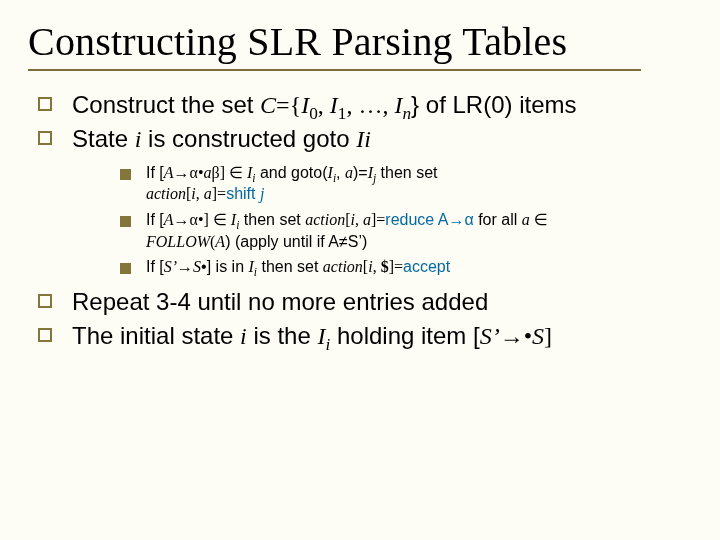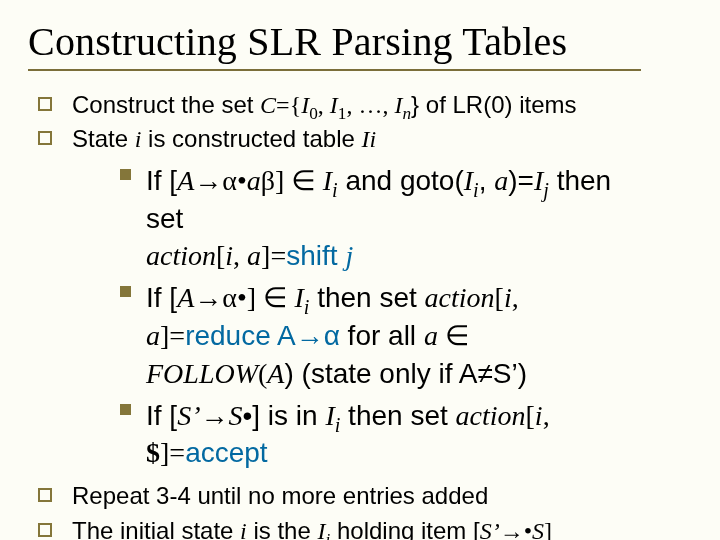--- a/index.html
+++ b/index.html
@@ -54,21 +54,21 @@
     box-sizing: border-box;
   }
   ul.sub {
     list-style: none;
     margin: 6px 0 8px 0;
     padding: 0 0 0 44px;
   }
   ul.sub > li {
     position: relative;
     padding-left: 30px;
-    font-size: 28px;
+    font-size: 16px;
     line-height: 1.35;
     margin-bottom: 4px;
   }
   ul.sub > li::before {
     content: "";
     position: absolute;
     left: 4px;
     top: 7px;
     width: 11px;
     height: 11px;
@@ -88,30 +88,30 @@
   <hr class="rule">
 
   <ul class="top">
 
 
     <li>
       <span>Construct the set </span><span class="tnr it">C</span><span class="tnr">={</span><span class="tnr it">I</span><span class="tnr sub-idx">0</span><span class="tnr">, </span><span class="tnr it">I</span><span class="tnr sub-idx">1</span><span class="tnr">, …, </span><span class="tnr it">I</span><span class="tnr it sub-idx">n</span><span>} of LR(0) items</span>
     </li>
 
     <li>
-      <span>State </span><span class="tnr it">i</span><span> is constructed table </span><span class="tnr it">Ii</span>
+      <span>State </span><span class="tnr it">i</span><span> is constructed goto </span><span class="tnr it">Ii</span>
 
       <ul class="sub">
         <li>
           <span>If [</span><span class="tnr it">A</span><span class="tnr">→α•</span><span class="tnr it">a</span><span class="tnr">β]  ∈ </span><span class="tnr it">I</span><span class="tnr it sub-idx">i</span><span> and goto(</span><span class="tnr it">I</span><span class="tnr it sub-idx">i</span><span>, </span><span class="tnr it">a</span><span>)=</span><span class="tnr it">I</span><span class="tnr it sub-idx">j</span><span> then set</span><br>
           <span class="tnr it">action</span><span class="tnr">[</span><span class="tnr it">i</span><span class="tnr">, </span><span class="tnr it">a</span><span class="tnr">]=</span><span class="red"><span>shift </span><span class="tnr it">j</span></span>
         </li>
         <li>
           <span>If [</span><span class="tnr it">A</span><span class="tnr">→α•]  ∈ </span><span class="tnr it">I</span><span class="tnr it sub-idx">i</span><span> then set </span><span class="tnr it">action</span><span class="tnr">[</span><span class="tnr it">i</span><span class="tnr">, </span><span class="tnr it">a</span><span class="tnr">]=</span><span class="red">reduce A→α</span><span> for all </span><span class="tnr it">a</span><span class="tnr"> ∈</span><br>
-          <span class="tnr it">FOLLOW</span><span class="tnr">(</span><span class="tnr it">A</span><span>) (state only if A≠S’)</span>
+          <span class="tnr it">FOLLOW</span><span class="tnr">(</span><span class="tnr it">A</span><span>) (apply until if A≠S’)</span>
         </li>
         <li>
           <span>If [</span><span class="tnr it">S’</span><span class="tnr">→</span><span class="tnr it">S</span><span>•] is in </span><span class="tnr it">I</span><span class="tnr it sub-idx">i</span><span> then set </span><span class="tnr it">action</span><span class="tnr">[</span><span class="tnr it">i</span><span class="tnr">, </span><b class="tnr">$</b><span class="tnr">]=</span><span class="red">accept</span>
         </li>
       </ul>
     </li>
 
 
     <li>
       <span>Repeat 3-4 until no more entries added</span>

